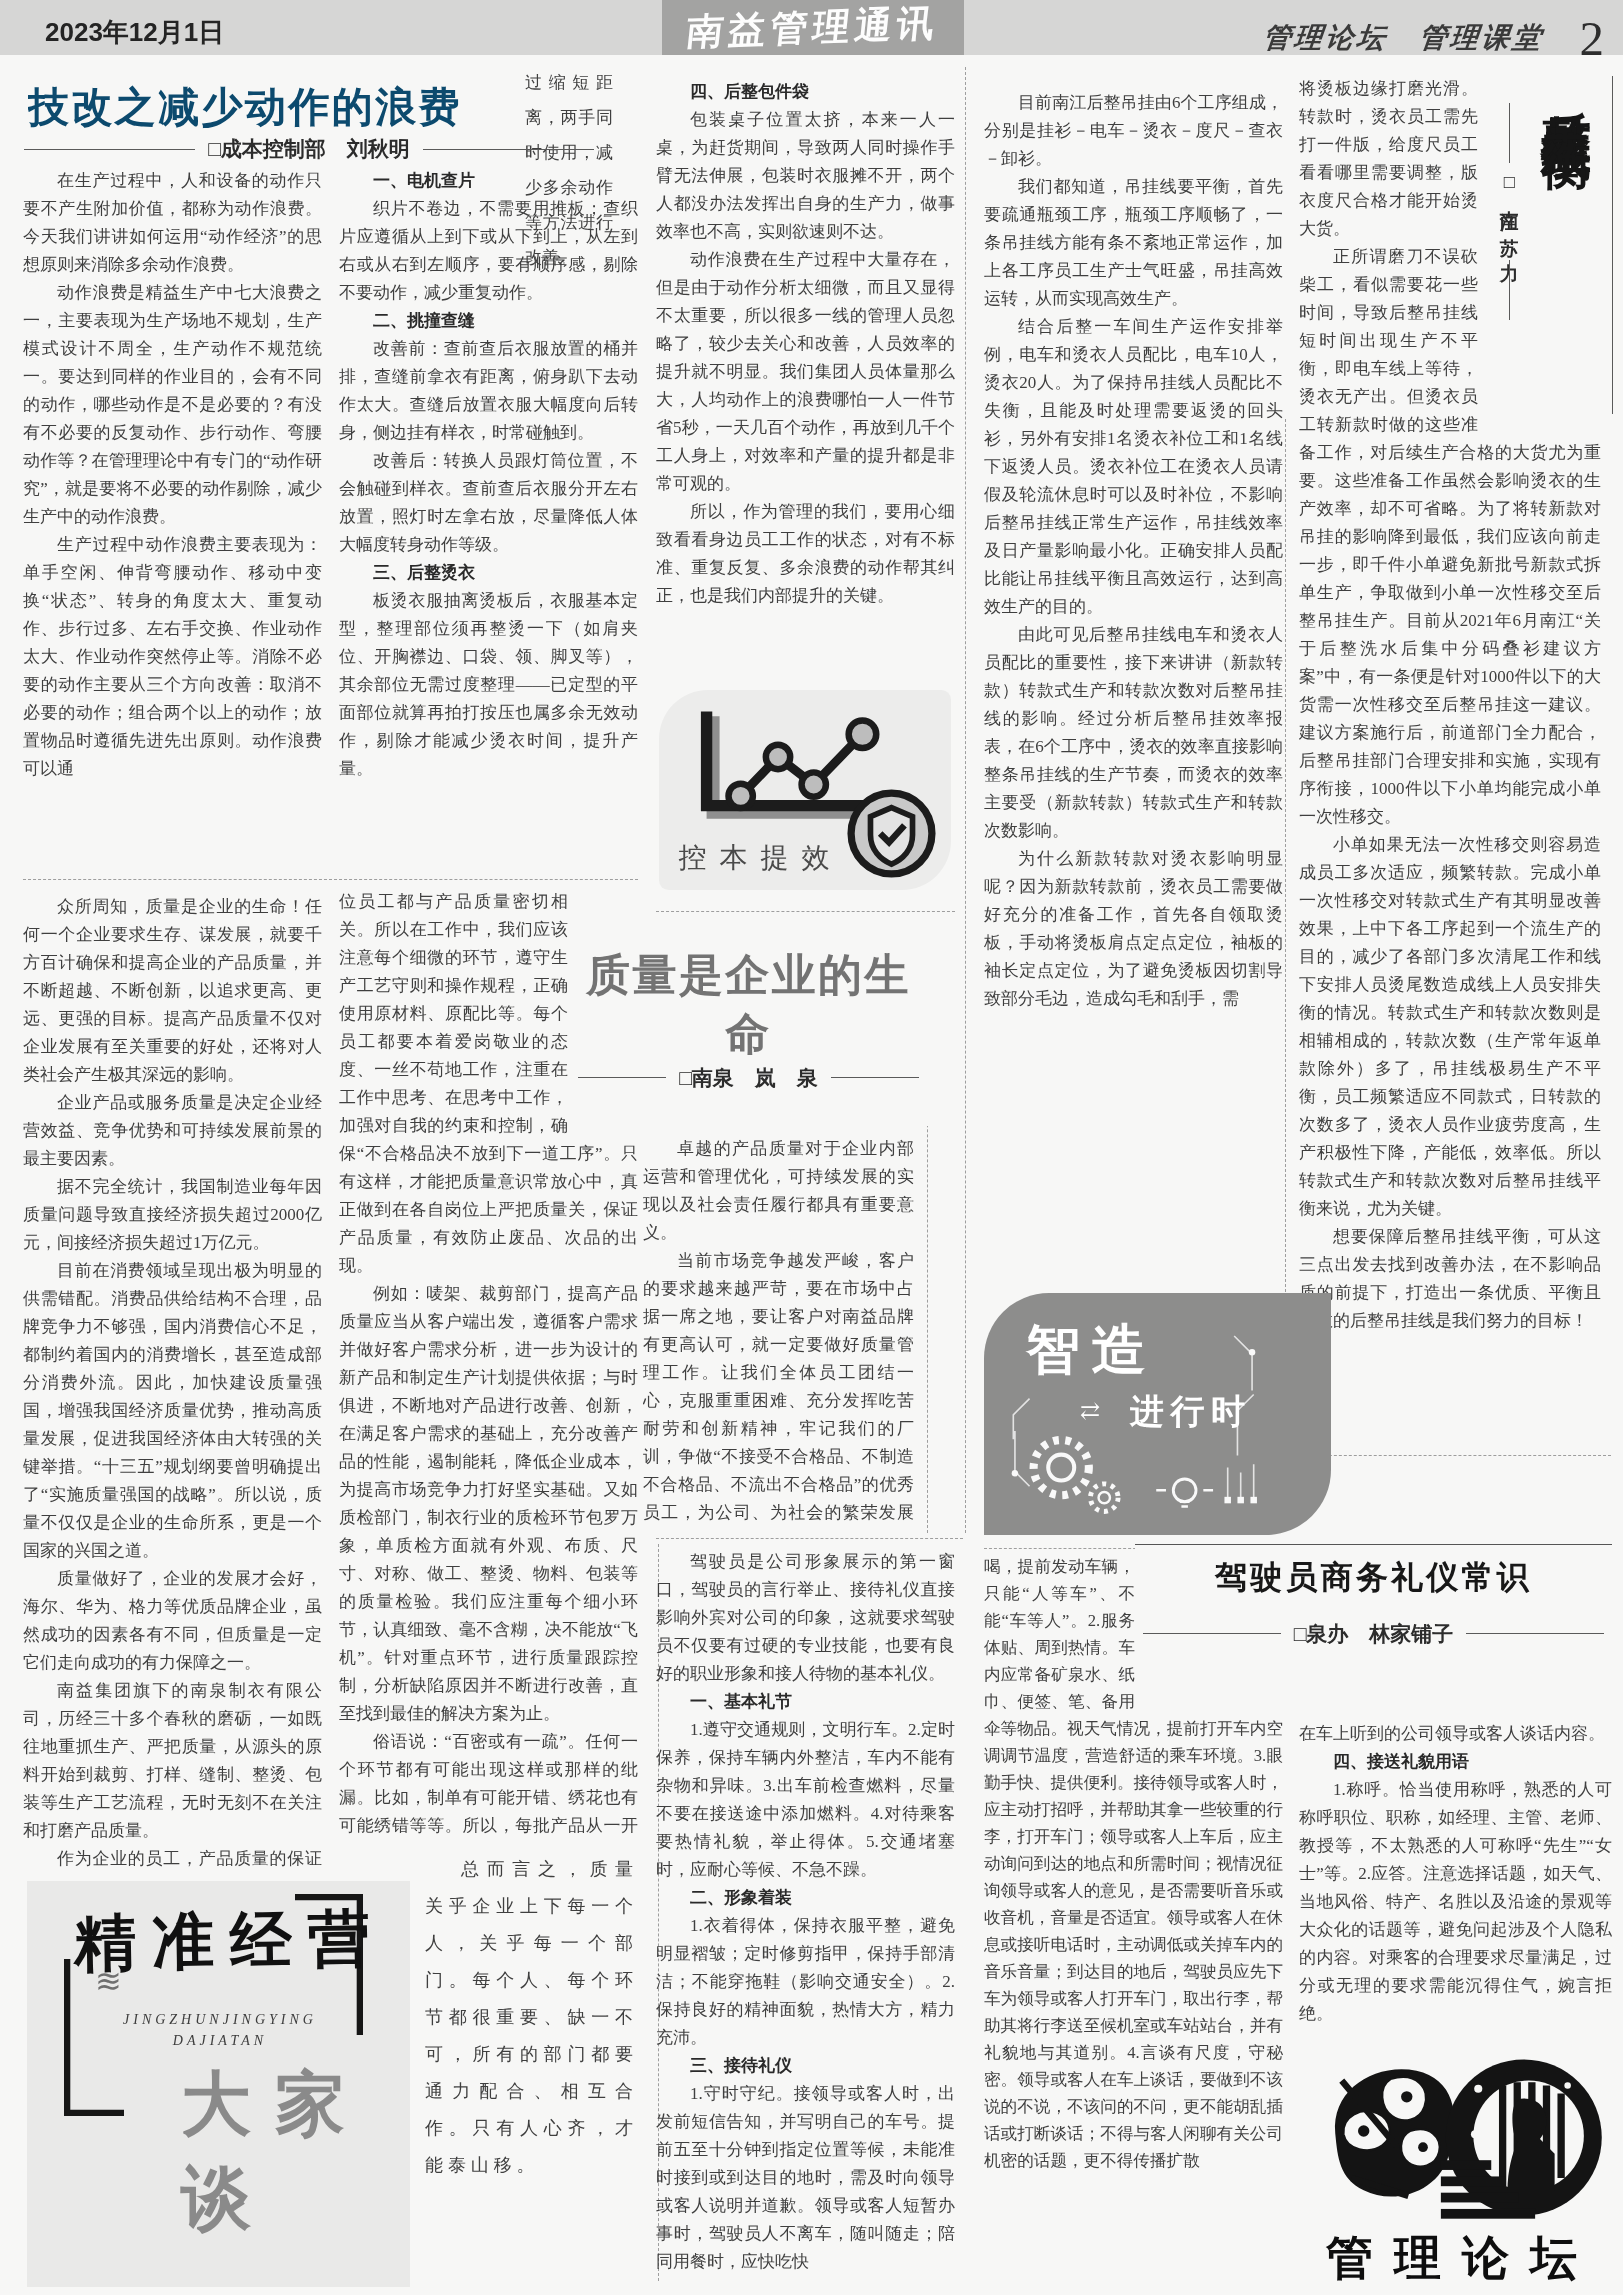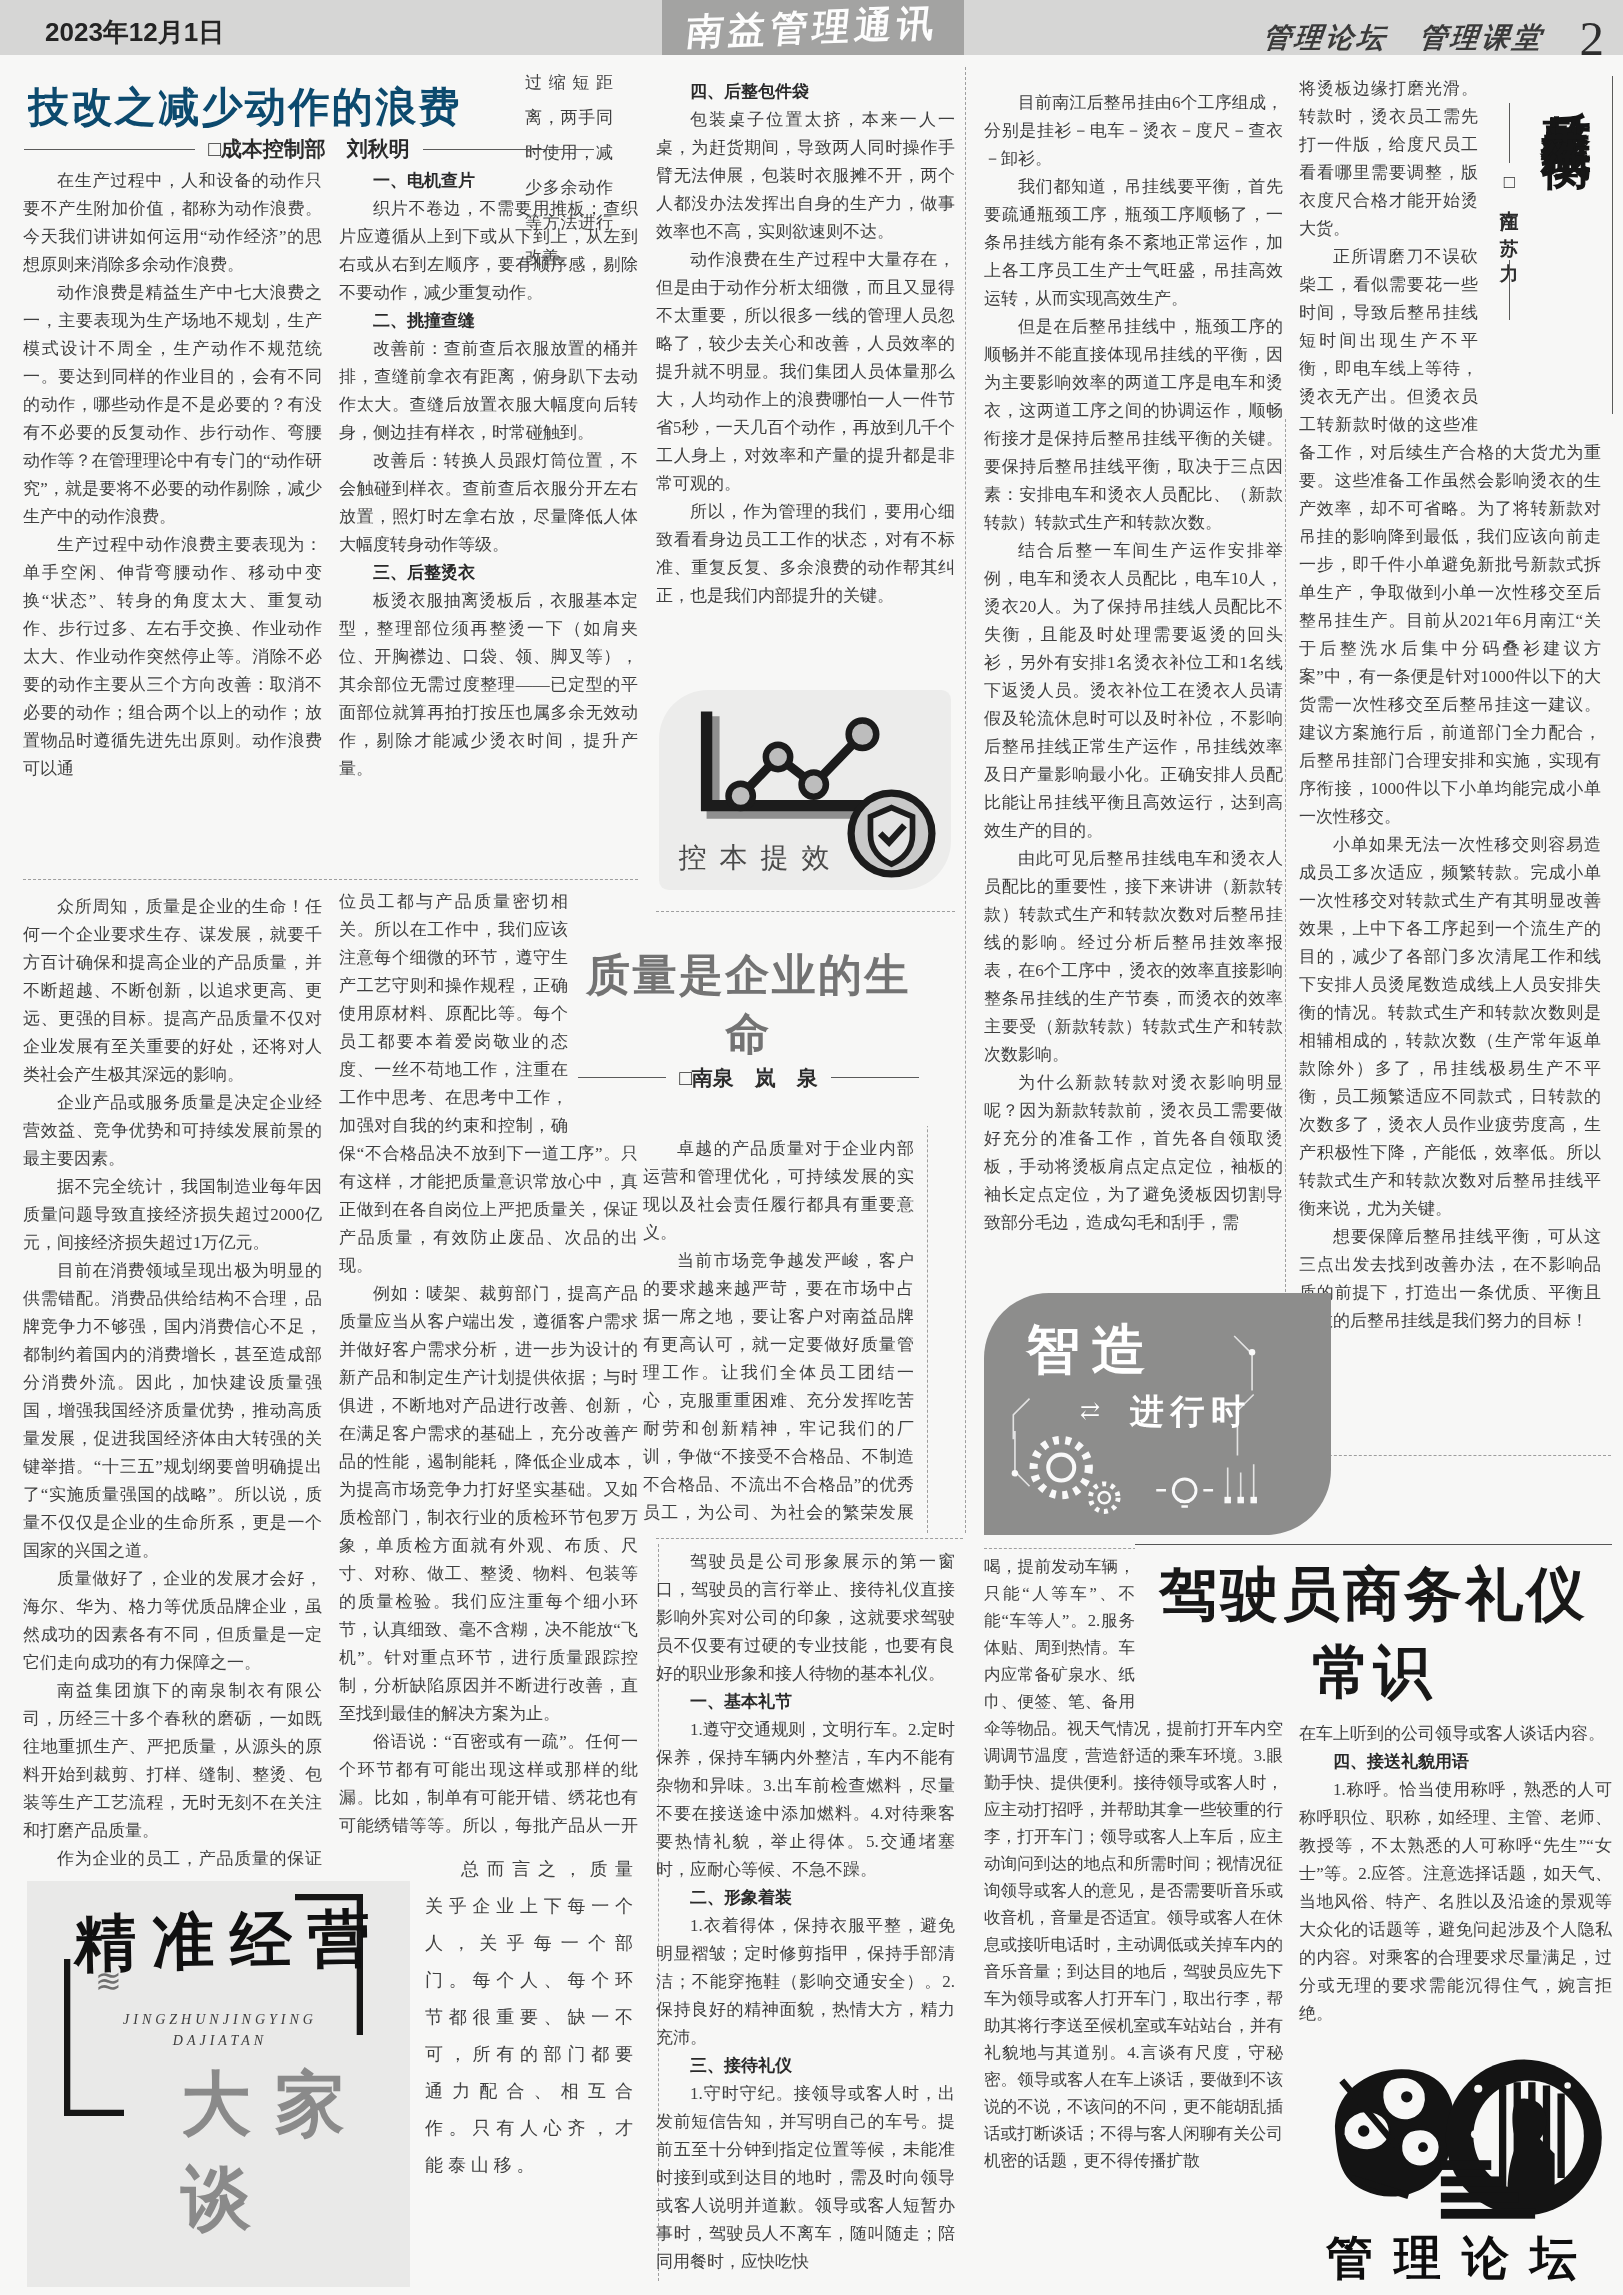--- a/index.html
+++ b/index.html
@@ -57,21 +57,21 @@
   
   .hz-tb{display:flex;flex-direction:row;}
   .hz-author-col{display:flex;flex-direction:column;align-items:center;width:36px;margin-top:32px;}
   .hz-author-col .seg{width:0;border-left:1.6px solid #5a5a5a;height:60px;}
   .v-author{writing-mode:vertical-rl;font-size:18.7px;font-weight:bold;color:#2c2c2c;
             letter-spacing:3.2px;margin:8px 0;}
   .v-title{writing-mode:vertical-rl;font-size:50px;font-weight:bold;color:#161616;
            letter-spacing:4.9px;margin-left:6.5px;font-family:"Liberation Serif",serif;}
   .hz-rightrule{width:0;border-left:1.6px solid #5a5a5a;height:338px;margin-left:11.4px;margin-top:4.9px;}
   .jt-tb{border-top:1.6px solid #555;}
-  .jt-title{text-align:center;font-size:58px;font-weight:bold;color:#181818;letter-spacing:3.2px;margin-top:11.4px;}
+  .jt-title{text-align:center;font-size:32px;font-weight:bold;color:#181818;letter-spacing:3.2px;margin-top:11.4px;}
   svg{display:block;}
 </style>
 </head>
 <body>
 
 <div class="block hdr">
   <div class="hdr-date">2023年12月1日</div>
   <div class="masthead">
     <span>南益管理通讯</span>
   </div>
@@ -186,21 +186,20 @@
     <span class="seg"></span>
   </div>
   <div class="v-title">后整吊挂线平衡</div>
   <div class="hz-rightrule"></div>
 </div>
 
 <div class="block txt" style="left:984px;top:89px;width:299px;height:1194px;">
   <div style="line-height:28px;">
       <p>目前南江后整吊挂由6个工序组成，分别是挂衫－电车－烫衣－度尺－查衣－卸衫。</p>
       <p>我们都知道，吊挂线要平衡，首先要疏通瓶颈工序，瓶颈工序顺畅了，一条吊挂线方能有条不紊地正常运作，加上各工序员工生产士气旺盛，吊挂高效运转，从而实现高效生产。</p>
-      <p>但是在后整吊挂线中，瓶颈工序的顺畅并不能直接体现吊挂线的平衡，因为主要影响效率的两道工序是电车和烫衣，这两道工序之间的协调运作，顺畅衔接才是保持后整吊挂线平衡的关键。要保持后整吊挂线平衡，取决于三点因素：安排电车和烫衣人员配比、（新款转款）转款式生产和转款次数。</p>
       <p>结合后整一车间生产运作安排举例，电车和烫衣人员配比，电车10人，烫衣20人。为了保持吊挂线人员配比不失衡，且能及时处理需要返烫的回头衫，另外有安排1名烫衣补位工和1名线下返烫人员。烫衣补位工在烫衣人员请假及轮流休息时可以及时补位，不影响后整吊挂线正常生产运作，吊挂线效率及日产量影响最小化。正确安排人员配比能让吊挂线平衡且高效运行，达到高效生产的目的。</p>
       <p>由此可见后整吊挂线电车和烫衣人员配比的重要性，接下来讲讲（新款转款）转款式生产和转款次数对后整吊挂线的影响。经过分析后整吊挂效率报表，在6个工序中，烫衣的效率直接影响整条吊挂线的生产节奏，而烫衣的效率主要受（新款转款）转款式生产和转款次数影响。</p>
       <p>为什么新款转款对烫衣影响明显呢？因为新款转款前，烫衣员工需要做好充分的准备工作，首先各自领取烫板，手动将烫板肩点定点定位，袖板的袖长定点定位，为了避免烫板因切割导致部分毛边，造成勾毛和刮手，需</p>
     </div>
 </div>
 
 <div class="block txt" style="left:1299px;top:75px;width:302px;height:1379px;">
   <div class="spacer-r" style="width:123px;height:348px;"></div>
   <div style="line-height:28px;">
       <p class="ni">将烫板边缘打磨光滑。转款时，烫衣员工需先打一件版，给度尺员工看看哪里需要调整，版衣度尺合格才能开始烫大货。</p>

